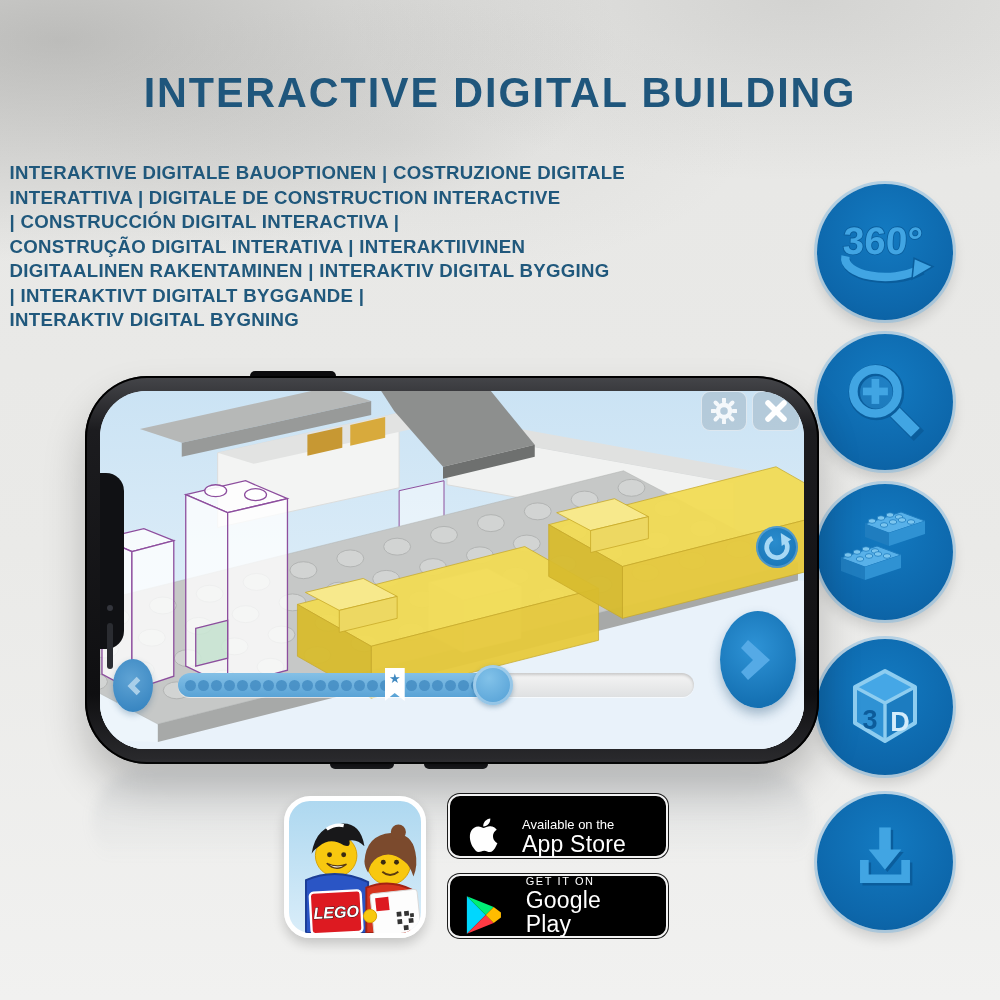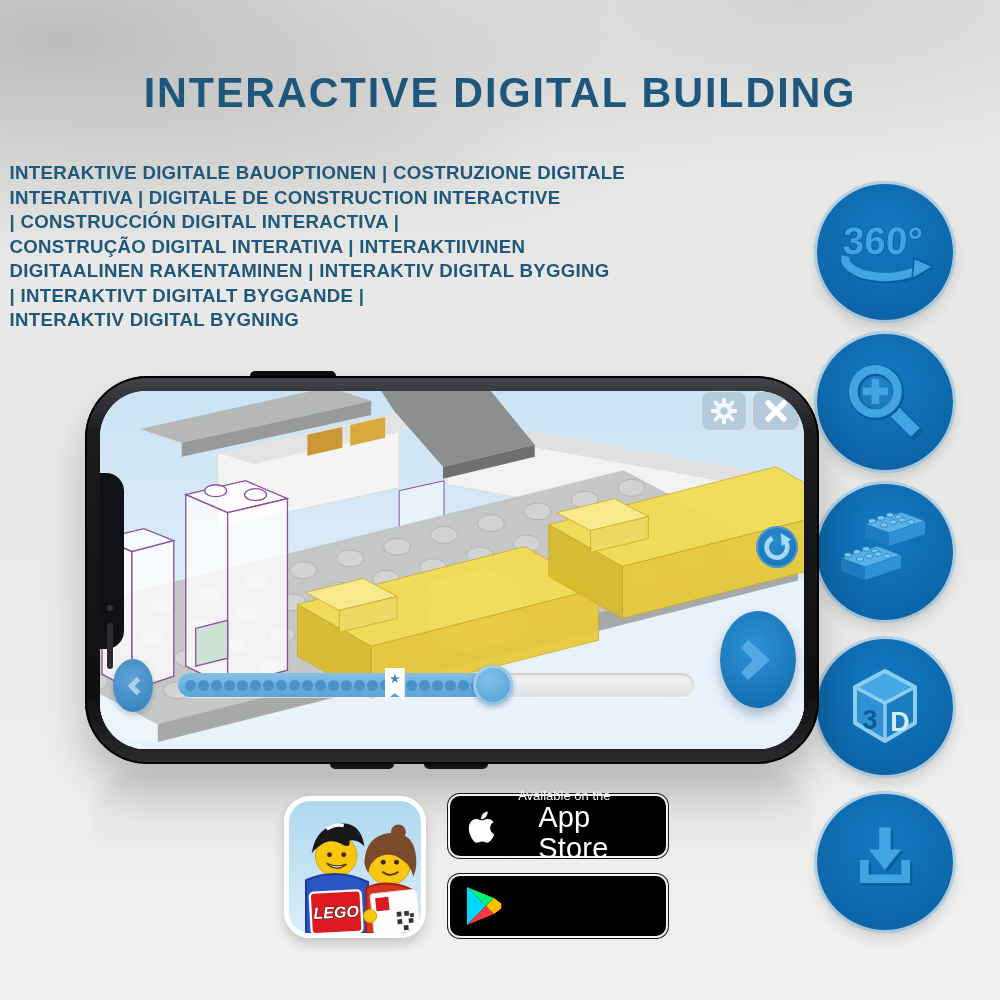--- a/index.html
+++ b/index.html
@@ -62,28 +62,28 @@
         background:radial-gradient(circle at 40% 33%,#82c2e9,#4d9bd3);
         box-shadow:0 2px 5px rgba(30,80,120,.35),inset 0 0 0 3px rgba(255,255,255,.35);}
   .reflection{position:absolute;left:92px;top:768px;width:720px;height:110px;border-radius:60px;
         background:linear-gradient(180deg,rgba(150,158,166,.38),rgba(150,158,166,0) 85%);
         filter:blur(6px);opacity:.55;}
   
   .app-icon{position:absolute;left:284px;top:796px;width:142px;height:142px;border-radius:26px;
         background:linear-gradient(180deg,#aed8f0,#d9edf9);border:5px solid #fff;box-sizing:border-box;
         overflow:hidden;box-shadow:0 6px 12px rgba(0,0,0,.18);}
   .badge{position:absolute;left:448px;width:220px;height:64px;background:#000;border-radius:12px;
-        border:2px solid #f2f2f2;box-sizing:border-box;display:flex;align-items:center;
+        border:2px solid #f2f2f2;box-sizing:border-box;display:flex;align-items:flex-end;
         padding:0 14px;gap:24px;box-shadow:0 0 0 1px #1a1a1a;}
   .badge-appstore{top:794px;}
   .badge-gplay{top:874px;}
   .badge-text{display:flex;flex-direction:column;justify-content:center;color:#fff;line-height:1.05;}
   .badge-small{font-size:13px;}
   .badge-small.caps{font-size:11px;letter-spacing:1.6px;}
-  .badge-big{font-size:29px;letter-spacing:.2px;margin-left:20px;}
+  .badge-big{font-size:23px;letter-spacing:.2px;}
 </style>
 </head>
 <body>
 
 <div class="page">
   <div class="smudges"></div>
 
   <div class="headline">INTERACTIVE DIGITAL BUILDING</div>
   <div class="subtitle">
     <div>INTERAKTIVE DIGITALE BAUOPTIONEN | COSTRUZIONE DIGITALE</div>
@@ -436,14 +436,18 @@
     </div>
   </div>
 
   <div class="badge badge-gplay">
     <svg width="38" height="42" viewBox="0 0 52 56">
       <polygon points="4,2 4,54 30,28" fill="#00d7fe"></polygon>
       <polygon points="4,2 30,28 41,17" fill="#00ef76"></polygon>
       <polygon points="4,54 30,28 41,39" fill="#ff3a44"></polygon>
       <polygon points="41,17 51,24.5 51,31.5 41,39 30,28" fill="#ffbc00"></polygon>
     </svg>
+    <div class="badge-text">
+      <span class="badge-small caps">GET IT ON</span>
+      <span class="badge-big">Google Play</span>
+    </div>
   </div>
 </div>
 
 </body></html>

